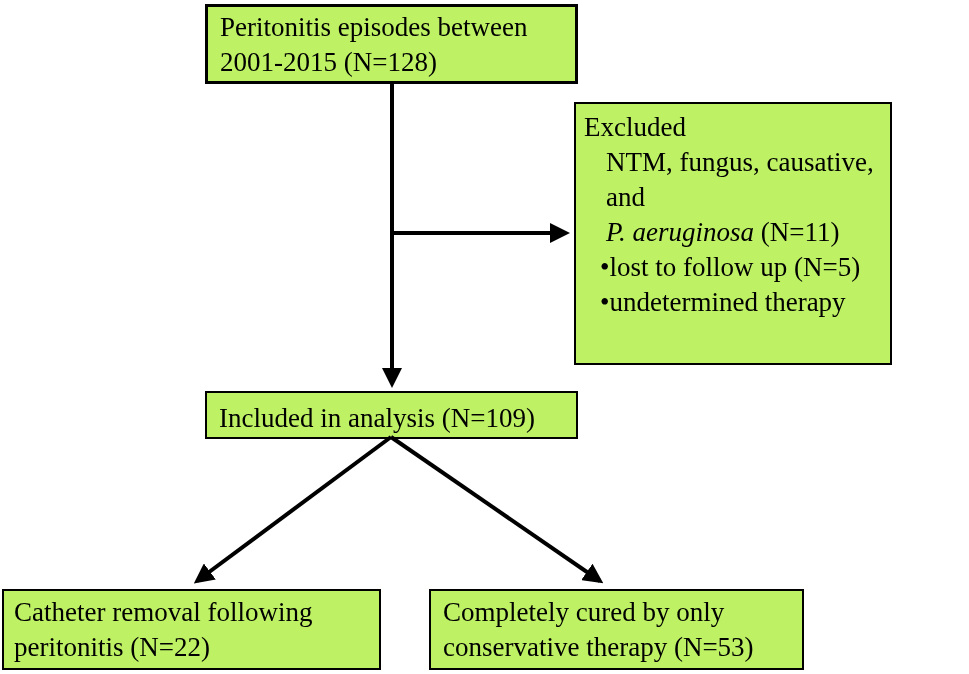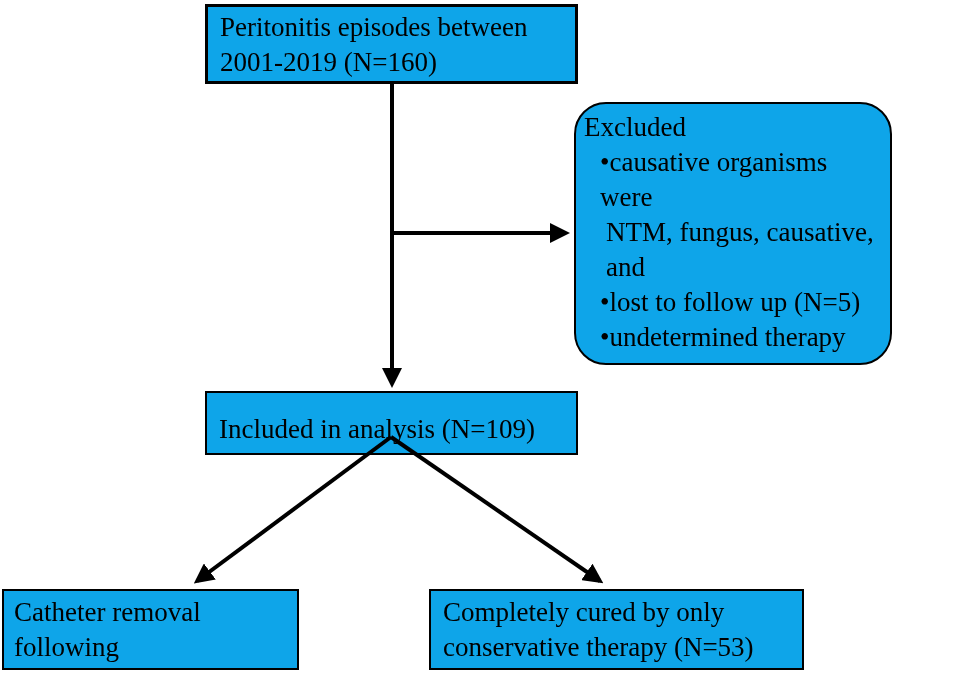--- a/index.html
+++ b/index.html
@@ -8,44 +8,43 @@
     position: relative;
     width: 969px;
     height: 674px;
     background: #ffffff;
     color: #000000;
     font-family: "Liberation Serif", serif;
     overflow: hidden;
   }
   .box {
     position: absolute;
-    background: #0ea5e9;
+    background: #bef264;
     border: 2px solid #000000;
     font-size: 27px;
     line-height: 35px;
     z-index: 2;
   }
   .top-box {
     left: 205px; top: 4px; width: 373px; height: 80px;
     border-width: 3px;
     padding: 3px 4px 0 12px;
   }
   .excluded-box {
     left: 574px; top: 102px; width: 318px; height: 263px;
     padding: 6px 4px 0 8px;
     line-height: 35px;
-    border-radius: 32px;
   }
   .included-box {
-    left: 205px; top: 391px; width: 373px; height: 64px;
-    padding: 17px 4px 0 12px;
+    left: 205px; top: 391px; width: 373px; height: 48px;
+    padding: 6px 4px 0 12px;
     line-height: 38px;
   }
   .bottom-left-box {
-    left: 2px; top: 589px; width: 297px; height: 81px;
+    left: 2px; top: 589px; width: 379px; height: 81px;
     padding: 4px 4px 0 10px;
   }
   .bottom-right-box {
     left: 429px; top: 589px; width: 375px; height: 81px;
     padding: 4px 22px 0 12px;
   }
   .indent-bullet { padding-left: 16px; }
   .indent-cont { padding-left: 22px; }
   .italic { font-style: italic; }
   svg.arrows {
@@ -61,37 +60,38 @@
   }
   svg.arrows .head { fill: #000000; }
 </style>
 </head>
 <body>
 
 <div class="canvas">
 
   <div class="box top-box">
     <div>Peritonitis episodes between</div>
-    <div>2001-2019 (N=160)</div>
+    <div>2001-2015 (N=128)</div>
   </div>
 
   <div class="box excluded-box">
     <div>Excluded</div>
-    <div class="indent-bullet">•causative organisms were</div>
     <div class="indent-cont">NTM, fungus, causative, and</div>
+    <div class="indent-cont"><span class="italic">P. aeruginosa</span><span> (N=11)</span></div>
     <div class="indent-bullet">•lost to follow up (N=5)</div>
     <div class="indent-bullet">•undetermined therapy</div>
   </div>
 
   <div class="box included-box">
     <div>Included in analysis (N=109)</div>
   </div>
 
   <div class="box bottom-left-box">
     <div>Catheter removal following</div>
+    <div>peritonitis (N=22)</div>
   </div>
 
   <div class="box bottom-right-box">
     <div>Completely cured by only</div>
     <div>conservative therapy (N=53)</div>
   </div>
 
   <svg class="arrows" viewBox="0 0 969 674" aria-hidden="true">
     <defs>
       <marker id="arrowhead" viewBox="0 0 10 10" refX="8" refY="5" markerWidth="5" markerHeight="5" orient="auto-start-reverse">

